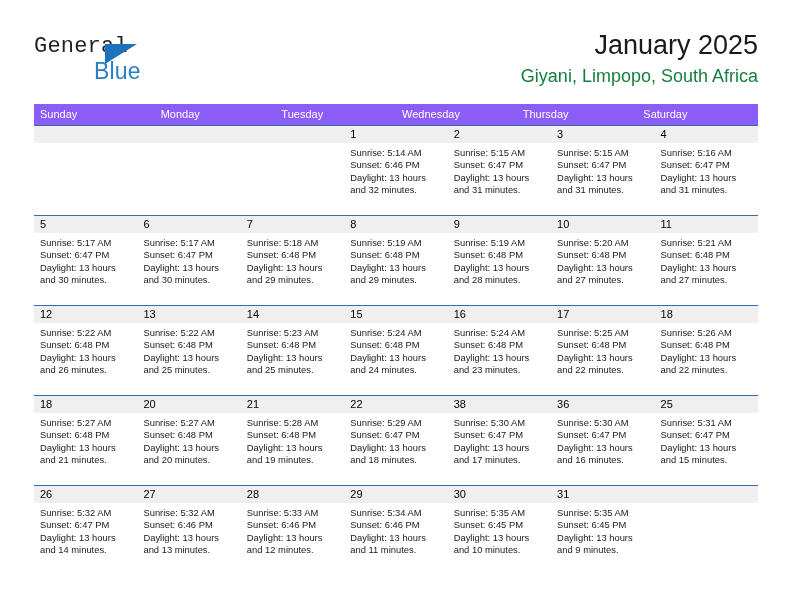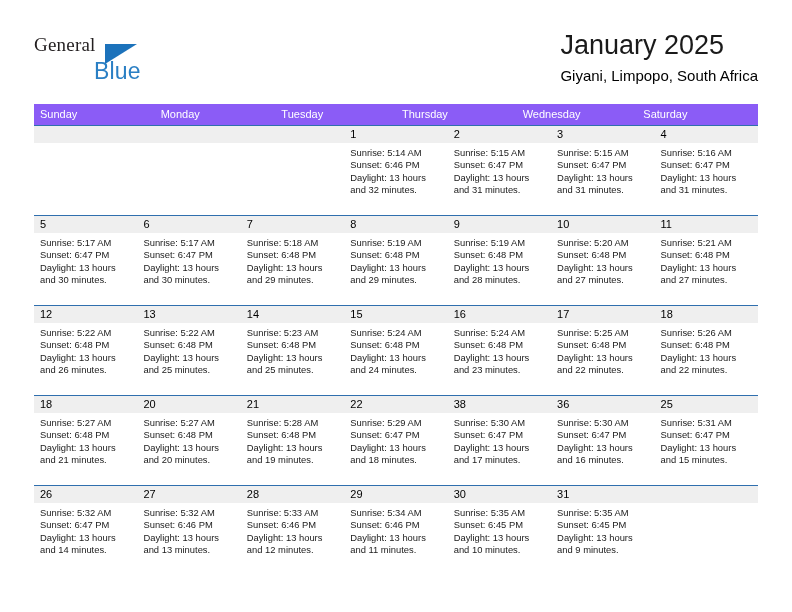--- a/index.html
+++ b/index.html
@@ -33,24 +33,24 @@
     position: absolute;
     left: 0;
     top: 6px;
     width: 220px;
     height: 58px;
   }
   .logo-general {
     position: absolute;
     left: 0;
     top: 0;
-    font-size: 19px;
+    font-size: 22px;
     letter-spacing: 0.2px;
     color: #231f20;
-    font-family: Liberation Serif, serif;
+    font-family: Liberation Mono, monospace;
   }
   .logo-triangle {
     position: absolute;
     left: 71px;
     top: 10px;
     width: 0;
     height: 0;
     border-left: 32px solid #1c72bb;
     border-bottom: 20px solid transparent;
   }
@@ -60,30 +60,31 @@
     top: 24px;
     font-size: 23px;
     letter-spacing: 0.2px;
     color: #2a7fc4;
     font-family: "Liberation Sans", sans-serif;
   }
   .title-block {
     position: absolute;
     right: 0;
     top: 0;
+    text-align: right;
   }
   .cal-title {
     font-size: 27px;
     color: #1a1a1a;
     line-height: 34px;
     white-space: nowrap;
   }
   .cal-subtitle {
-    font-size: 15px;
-    color: #000000;
+    font-size: 18px;
+    color: #15803d;
     line-height: 20px;
     margin-top: 4px;
     white-space: nowrap;
   }
 
   
   .calendar {
     position: absolute;
     left: 34px;
     top: 104px;
@@ -160,22 +161,22 @@
     </div>
 
   </div>
 
   <div class="calendar">
 
     <div class="dow-row">
       <div class="dow-cell">Sunday</div>
       <div class="dow-cell">Monday</div>
       <div class="dow-cell">Tuesday</div>
+      <div class="dow-cell">Wednesday</div>
       <div class="dow-cell">Thursday</div>
-      <div class="dow-cell">Wednesday</div>
       <div class="dow-cell">Saturday</div>
     </div>
 
     <div class="week-row">
       <div class="day-cell empty">
         <div class="day-num-band"></div>
         <div class="day-body">
           <div></div>
           <div></div>
           <div></div>

